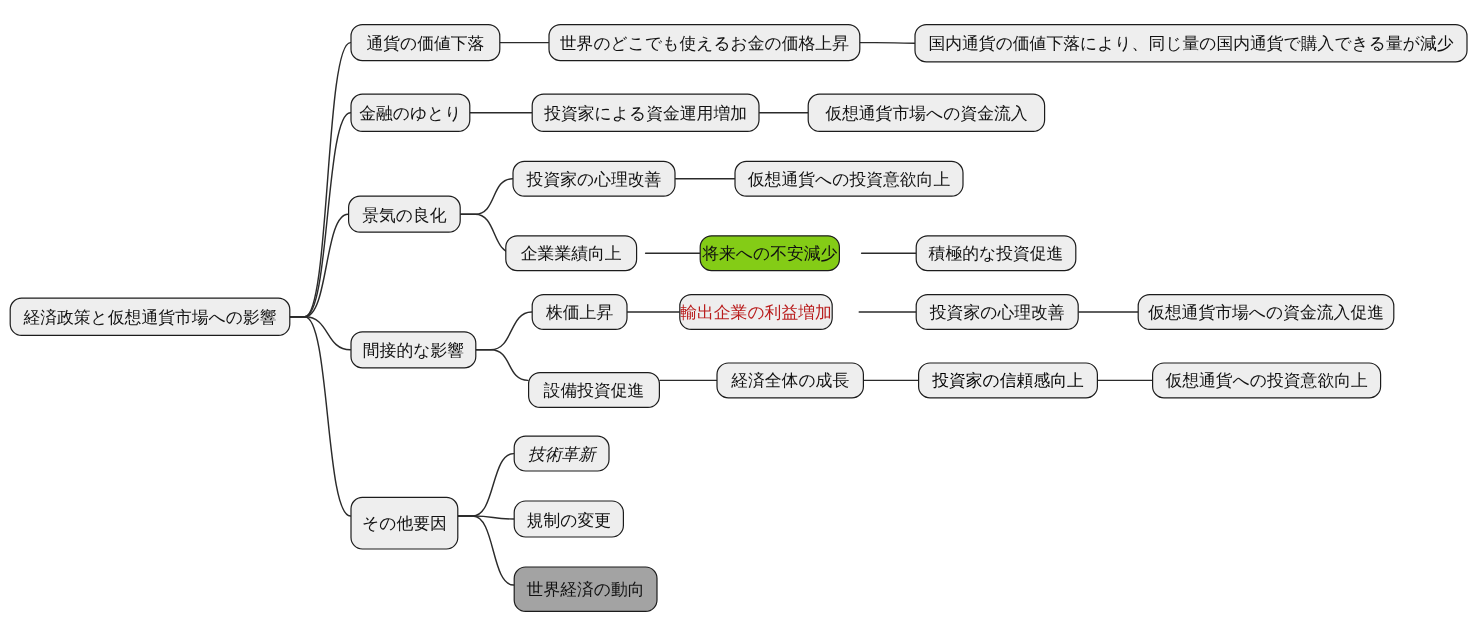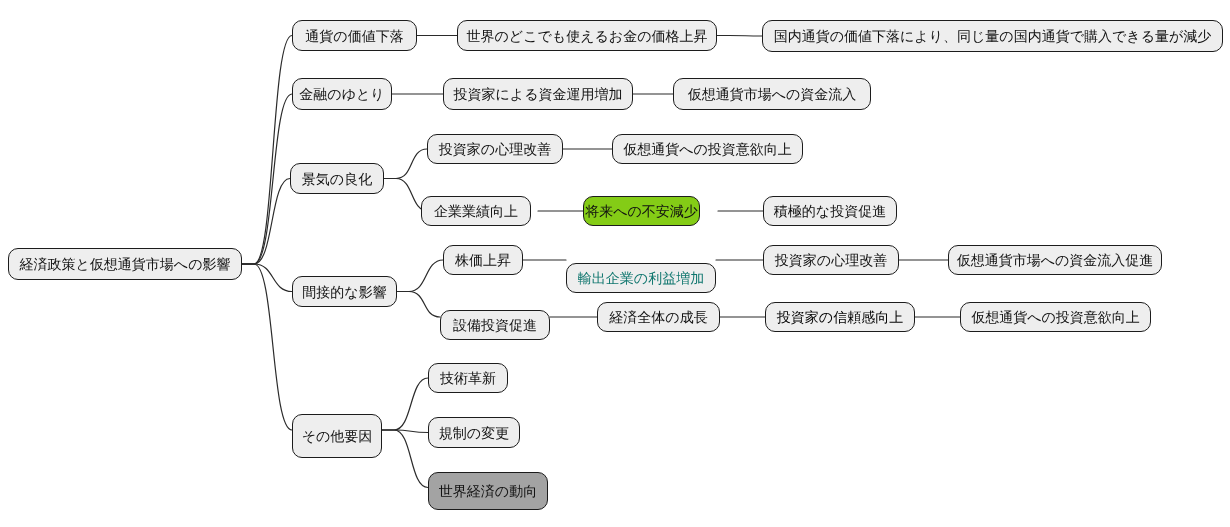--- a/index.html
+++ b/index.html
@@ -77,25 +77,25 @@
       <div class="node" style="left: 443px; top: 78px; width: 190px; height: 32px; background: rgb(238, 238, 238); border-color: rgb(28, 28, 28); color: rgb(17, 17, 17);">投資家による資金運用増加</div>
       <div class="node" style="left: 673px; top: 78px; width: 198px; height: 32px; background: rgb(238, 238, 238); border-color: rgb(28, 28, 28); color: rgb(17, 17, 17);">仮想通貨市場への資金流入</div>
       <div class="node" style="left: 290px; top: 163px; width: 94px; height: 31px; background: rgb(238, 238, 238); border-color: rgb(28, 28, 28); color: rgb(17, 17, 17);">景気の良化</div>
       <div class="node" style="left: 427px; top: 134px; width: 136px; height: 30px; background: rgb(238, 238, 238); border-color: rgb(28, 28, 28); color: rgb(17, 17, 17);">投資家の心理改善</div>
       <div class="node" style="left: 612px; top: 134px; width: 191px; height: 30px; background: rgb(238, 238, 238); border-color: rgb(28, 28, 28); color: rgb(17, 17, 17);">仮想通貨への投資意欲向上</div>
       <div class="node" style="left: 421px; top: 196px; width: 110px; height: 30px; background: rgb(238, 238, 238); border-color: rgb(28, 28, 28); color: rgb(17, 17, 17);">企業業績向上</div>
       <div class="node" style="left: 583px; top: 196px; width: 117px; height: 30px; background: #84cc16; border-color: rgb(28, 28, 28); color: rgb(17, 17, 17);">将来への不安減少</div>
       <div class="node" style="left: 763px; top: 196px; width: 134px; height: 30px; background: rgb(238, 238, 238); border-color: rgb(28, 28, 28); color: rgb(17, 17, 17);">積極的な投資促進</div>
       <div class="node" style="left: 292px; top: 276px; width: 105px; height: 31px; background: rgb(238, 238, 238); border-color: rgb(28, 28, 28); color: rgb(17, 17, 17);">間接的な影響</div>
       <div class="node" style="left: 443px; top: 245px; width: 80px; height: 30px; background: rgb(238, 238, 238); border-color: rgb(28, 28, 28); color: rgb(17, 17, 17);">株価上昇</div>
-      <div class="node" style="left: 566px; top: 245px; width: 150px; height: 30px; background: rgb(238, 238, 238); border-color: rgb(28, 28, 28); color: #0f766e; margin-top: 18px;">輸出企業の利益増加</div>
+      <div class="node" style="left: 566px; top: 245px; width: 128px; height: 30px; background: rgb(238, 238, 238); border-color: rgb(28, 28, 28); color: #b91c1c;">輸出企業の利益増加</div>
       <div class="node" style="left: 763px; top: 245px; width: 136px; height: 30px; background: rgb(238, 238, 238); border-color: rgb(28, 28, 28); color: rgb(17, 17, 17);">投資家の心理改善</div>
       <div class="node" style="left: 948px; top: 245px; width: 214px; height: 30px; background: rgb(238, 238, 238); border-color: rgb(28, 28, 28); color: rgb(17, 17, 17);">仮想通貨市場への資金流入促進</div>
       <div class="node" style="left: 440px; top: 310px; width: 110px; height: 30px; background: rgb(238, 238, 238); border-color: rgb(28, 28, 28); color: rgb(17, 17, 17);">設備投資促進</div>
       <div class="node" style="left: 597px; top: 302px; width: 123px; height: 30px; background: rgb(238, 238, 238); border-color: rgb(28, 28, 28); color: rgb(17, 17, 17);">経済全体の成長</div>
       <div class="node" style="left: 765px; top: 302px; width: 150px; height: 30px; background: rgb(238, 238, 238); border-color: rgb(28, 28, 28); color: #000000;">投資家の信頼感向上</div>
       <div class="node" style="left: 960px; top: 302px; width: 191px; height: 30px; background: rgb(238, 238, 238); border-color: rgb(28, 28, 28); color: rgb(17, 17, 17);">仮想通貨への投資意欲向上</div>
       <div class="node" style="left: 292px; top: 414px; width: 90px; height: 44px; background: rgb(238, 238, 238); border-color: rgb(28, 28, 28); color: rgb(17, 17, 17);">その他要因</div>
-      <div class="node" style="left: 428px; top: 363px; width: 80px; height: 30px; background: rgb(238, 238, 238); border-color: rgb(28, 28, 28); color: rgb(17, 17, 17);">技術革新</div>
+      <div class="node" style="left: 428px; top: 363px; width: 80px; height: 30px; background: rgb(238, 238, 238); border-color: rgb(28, 28, 28); color: rgb(17, 17, 17); font-style: italic;">技術革新</div>
       <div class="node" style="left: 428px; top: 417px; width: 92px; height: 31px; background: rgb(238, 238, 238); border-color: rgb(28, 28, 28); color: rgb(17, 17, 17);">規制の変更</div>
       <div class="node" style="left: 428px; top: 472px; width: 120px; height: 38px; background: #a3a3a3; border-color: rgb(28, 28, 28); color: rgb(17, 17, 17);">世界経済の動向</div>
     </div>
 </div>
 
 </body></html>

